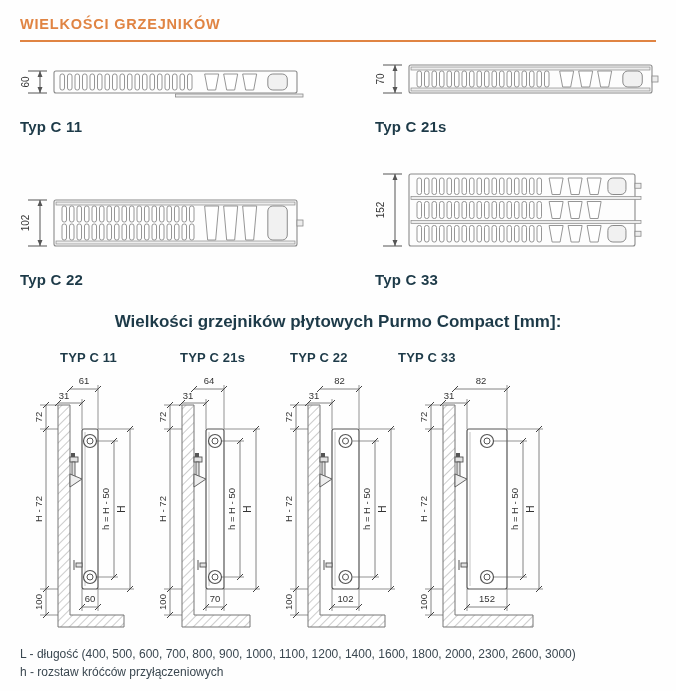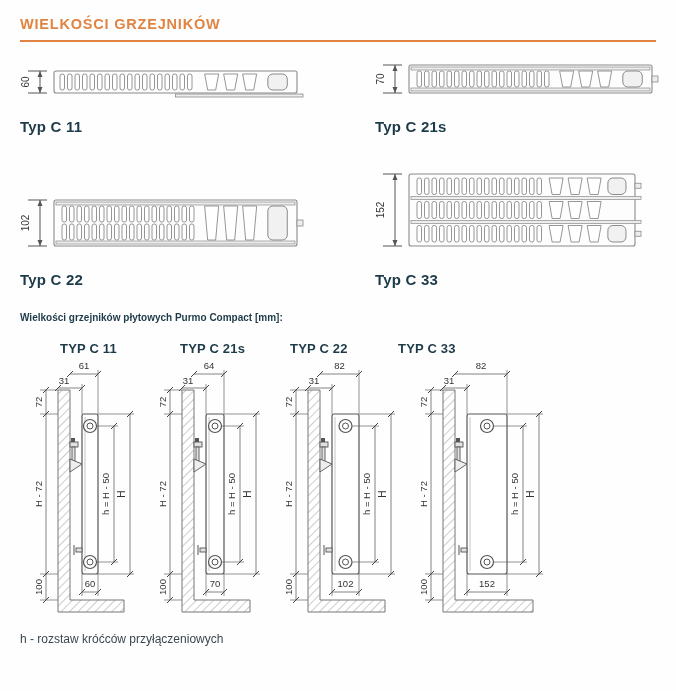--- a/index.html
+++ b/index.html
@@ -17,29 +17,29 @@
   }
   .title-rule { height:2px; background:#E08443; margin-top:8px; }
 
   .cs-grid {
     display:grid; grid-template-columns:355px 1fr;
     margin-top:14px; row-gap:30px;
   }
   .cs-cell { display:flex; flex-direction:column; justify-content:flex-end; align-items:flex-start; }
   .cs-label { font-weight:bold; font-size:15px; color:#1d3a48; margin-top:12px; letter-spacing:0.2px; }
 
-  .dims-heading { margin-top:24px; font-size:10px; font-weight:bold; color:#1d3a48; }
+  .dims-heading { margin-top:24px; font-size:17px; font-weight:bold; color:#1d3a48;text-align:center; }
 
   .type-headers { display:flex; margin-top:18px; padding-left:40px; }
   .type-headers span { font-weight:bold; font-size:13px; color:#1d3a48; letter-spacing:0.2px; }
   .type-headers span:nth-child(1){ width:120px; }
   .type-headers span:nth-child(2){ width:110px; }
   .type-headers span:nth-child(3){ width:108px; }
 
-  .drawings { display:flex; gap:18px; padding-left:16px; align-items:flex-start; }
+  .drawings { display:flex; gap:18px; margin-top:6px; padding-left:16px; align-items:flex-start; }
 
   .legend { margin-top:12px; }
   .legend p { font-size:12px; color:#3a4750; line-height:1.5; }
 
   svg text { font-family:"Liberation Sans", sans-serif; }
 </style>
 </head>
 <body>
 
 <div class="page">
@@ -505,16 +505,17 @@
         <line x1="99" y1="73" x2="105" y2="67" stroke="#444" stroke-width="1"></line>
         <line x1="99" y1="209" x2="105" y2="203" stroke="#444" stroke-width="1"></line>
         <line x1="115" y1="61" x2="121" y2="55" stroke="#444" stroke-width="1"></line>
         <line x1="115" y1="221" x2="121" y2="215" stroke="#444" stroke-width="1"></line>
         <text x="97" y="138" font-size="9.5" fill="#333" text-anchor="middle" transform="rotate(-90 97 138)">h = H - 50</text>
         <text x="113" y="138" font-size="10" fill="#333" text-anchor="middle" transform="rotate(-90 113 138)">H</text>
       </svg>
     </div>
 
   <footer class="legend">
+    <p>L - długość (400, 500, 600, 700, 800, 900, 1000, 1100, 1200, 1400, 1600, 1800, 2000, 2300, 2600, 3000)</p>
     <p>h - rozstaw króćców przyłączeniowych</p>
   </footer>
 
 </div>
 
 </body></html>

